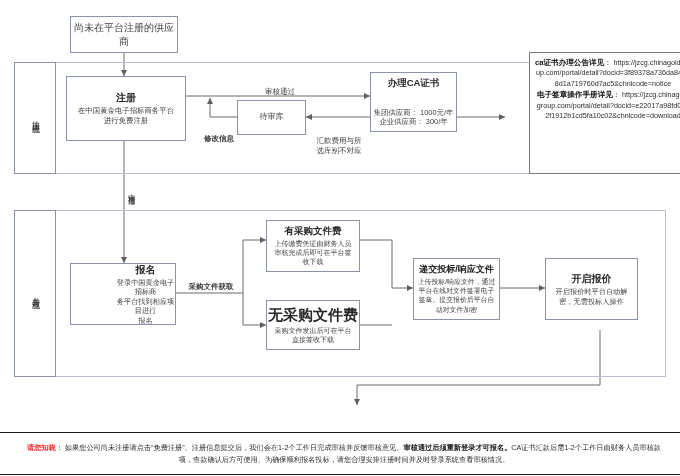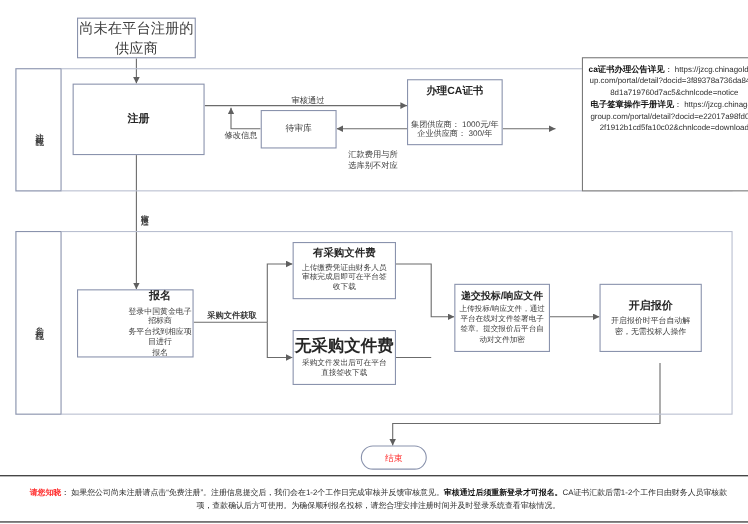--- a/index.html
+++ b/index.html
@@ -83,25 +83,27 @@
   <div class="bandlabel" style="left:14px;top:62px;width:42px;height:112px;">
     <span class="vtext">注册流程</span>
   </div>
 
   <div class="band" style="left:14px;top:210px;width:652px;height:167px;"></div>
   <div class="bandlabel" style="left:14px;top:210px;width:42px;height:167px;">
     <span class="vtext">参与流程</span>
   </div>
 
   <div class="node" style="left:70px;top:16px;width:108px;height:37px;">
-    <span class="sub" style="font-size:13px;">尚未在平台注册的供应商</span>
+    <span class="sub" style="font-size:10px;">尚未在平台注册的供应商</span>
   </div>
 
   <div class="node" style="left:66px;top:76px;width:120px;height:65px;">
     <span class="ttl" style="font-size:10px;">注册</span>
+    <span class="sub" style="font-size:7.4px;white-space:pre-line;margin-top:2px;">在中国黄金电子招标商务平台
+进行免费注册</span>
   </div>
 
   <div class="node" style="left:237px;top:100px;width:69px;height:35px;">
     <span class="sub" style="font-size:8px;">待审库</span>
   </div>
 
   <div class="node" style="left:370px;top:72px;width:87px;height:60px;">
     <span class="ttl" style="font-size:9.5px;">办理CA证书</span>
     <span class="sub" style="font-size:7.4px;margin-top:18px;">集团供应商： 1000元/年</span>
     <span class="sub" style="font-size:7.4px;">企业供应商： 300/年</span>
@@ -134,29 +136,26 @@
 签章。提交报价后平台自
 动对文件加密</span>
   </div>
 
   <div class="node" style="left:545px;top:258px;width:93px;height:62px;">
     <span class="ttl" style="font-size:10px;">开启报价</span>
     <span class="sub" style="font-size:7.2px;white-space:pre-line;margin-top:2px;">开启报价时平台自动解
 密，无需投标人操作</span>
   </div>
 
-  <div class="endnode" style="left:328px;top:405px;width:60px;height:22px;">
-    <span>结束</span>
-  </div>
 
   <div class="edgelabel" style="left:240px;top:77px;width:80px;">
     <span>审核通过</span>
   </div>
 
-  <div class="edgelabel" style="left:196px;top:108px;width:46px;">
+  <div class="edgelabel" style="left:196px;top:124px;width:46px;font-weight:bold;">
     <span>修改信息</span>
   </div>
 
   <div class="edgelabel" style="left:309px;top:126px;width:60px;">
     <span>汇款费用与所
 选库别不对应</span>
   </div>
 
   <div class="edgelabel vert" style="left:126px;top:160px;height:60px;">
     <span>审核通过</span>

